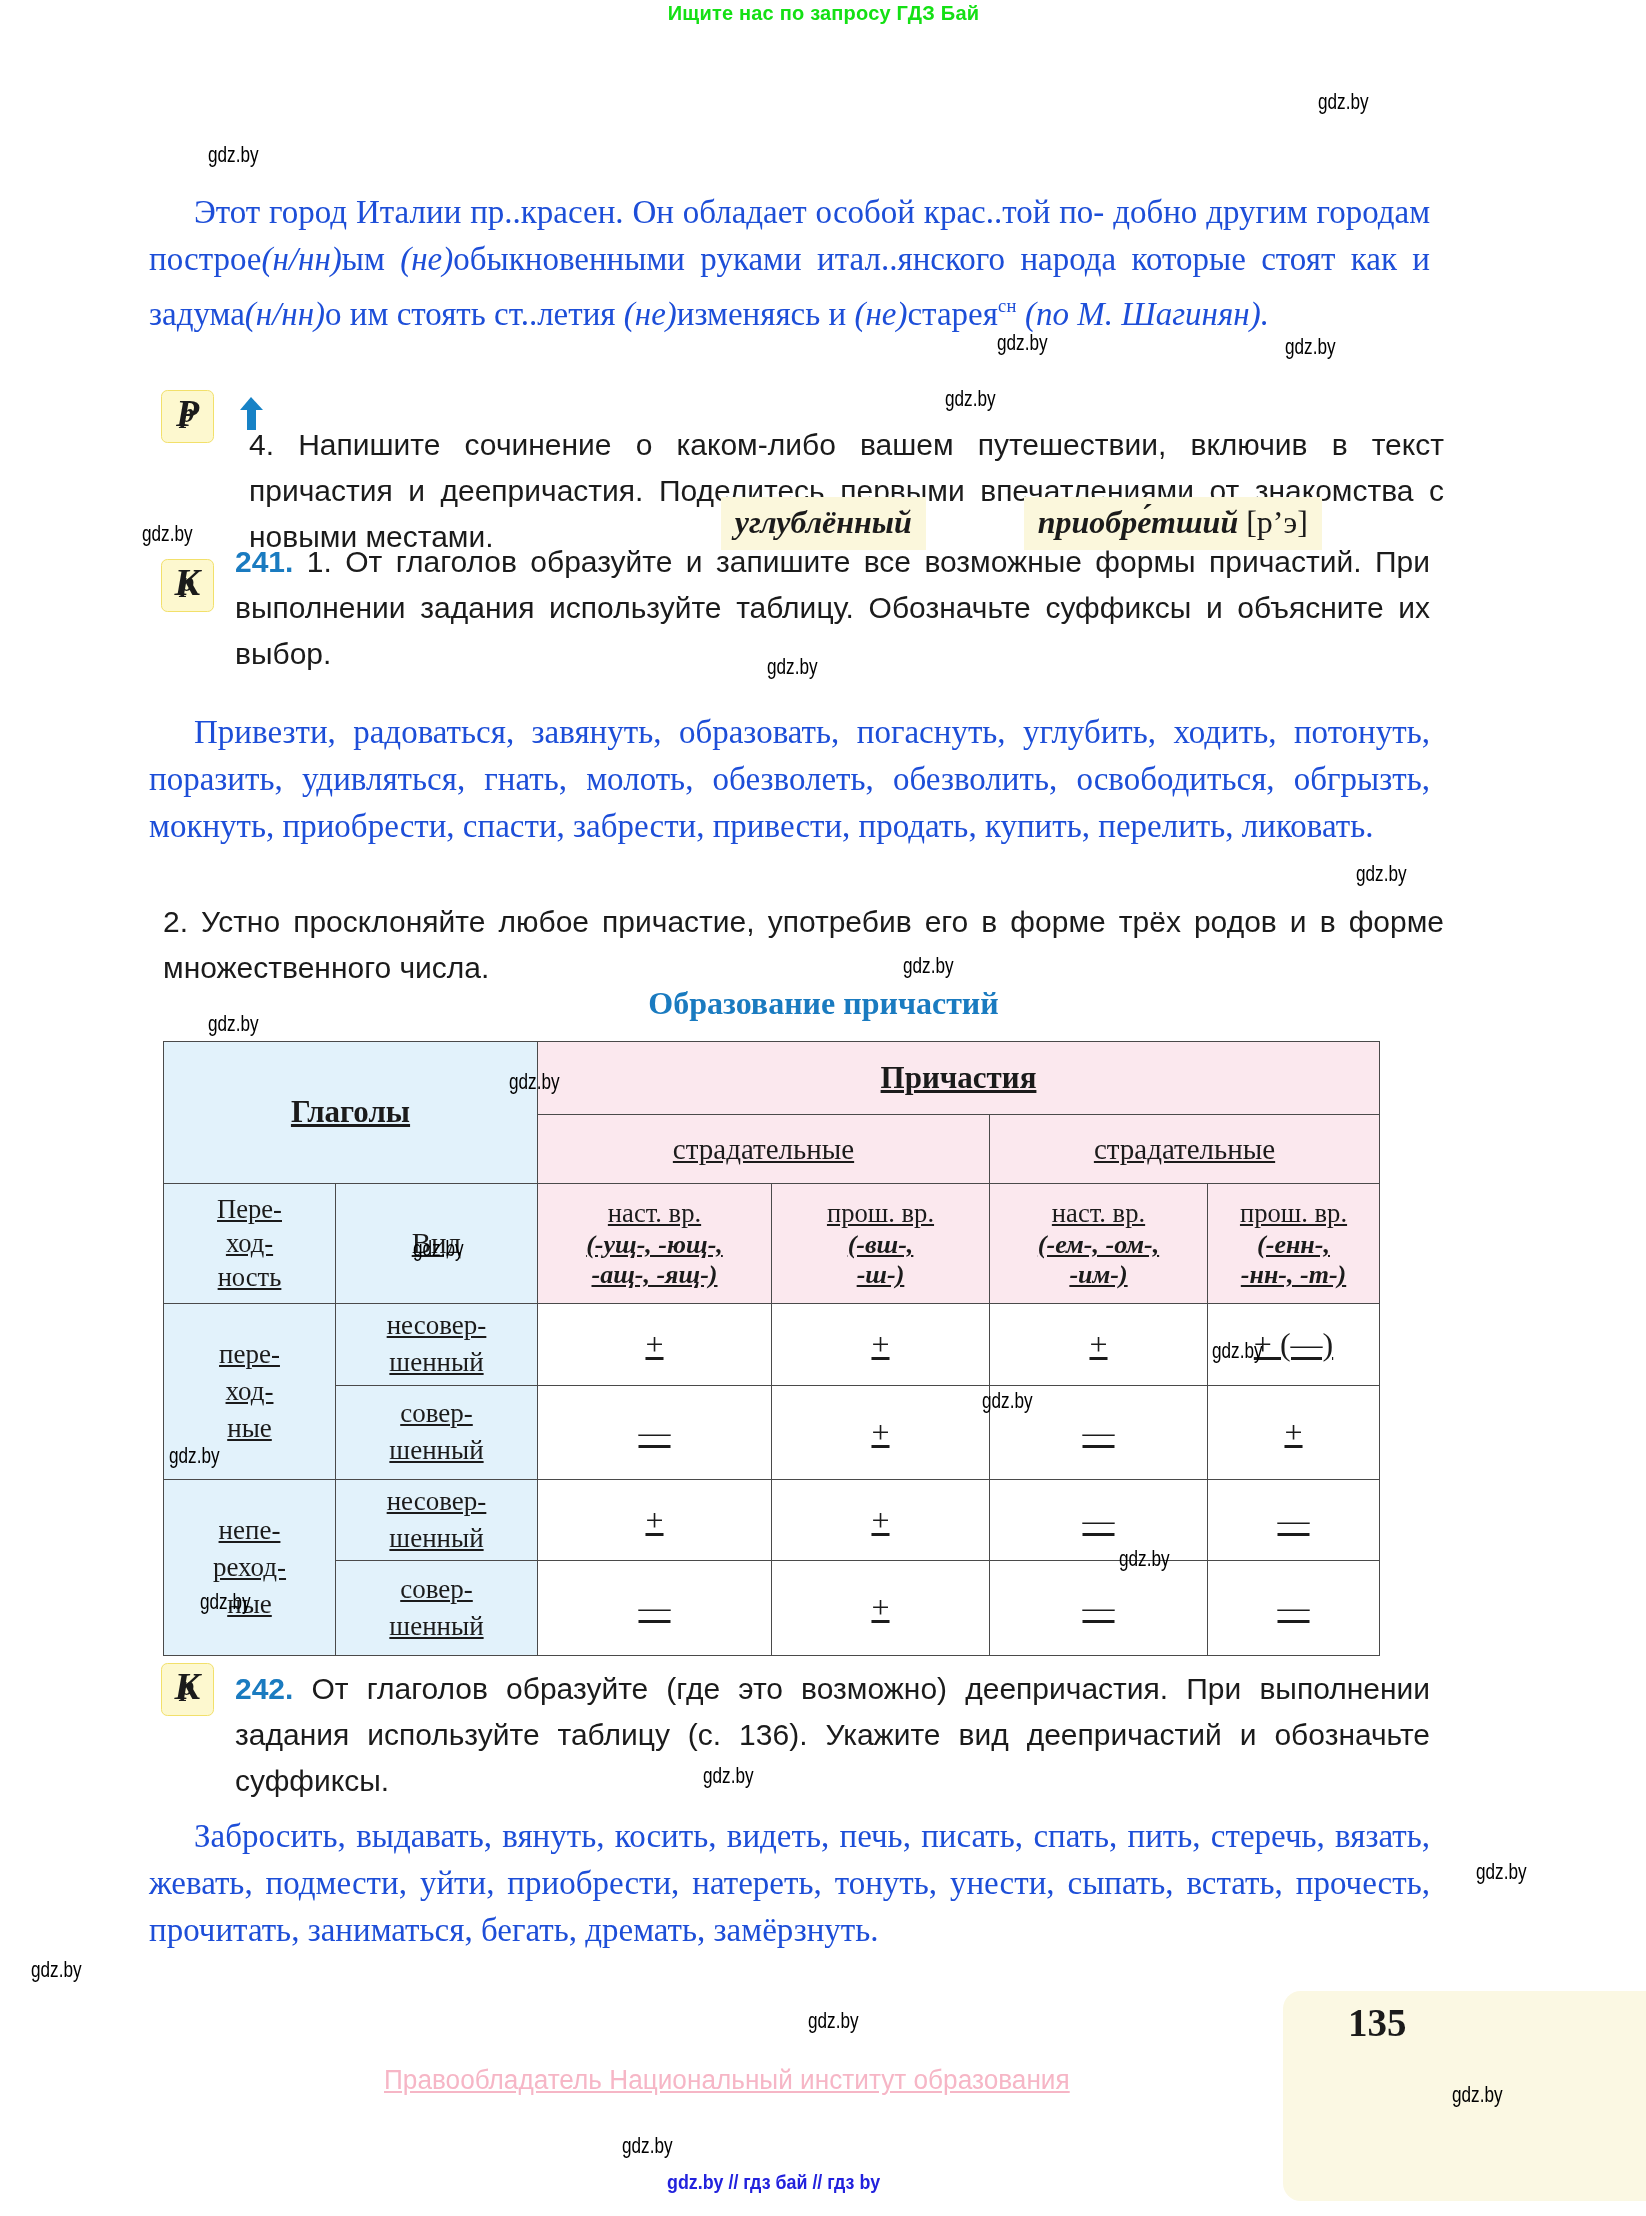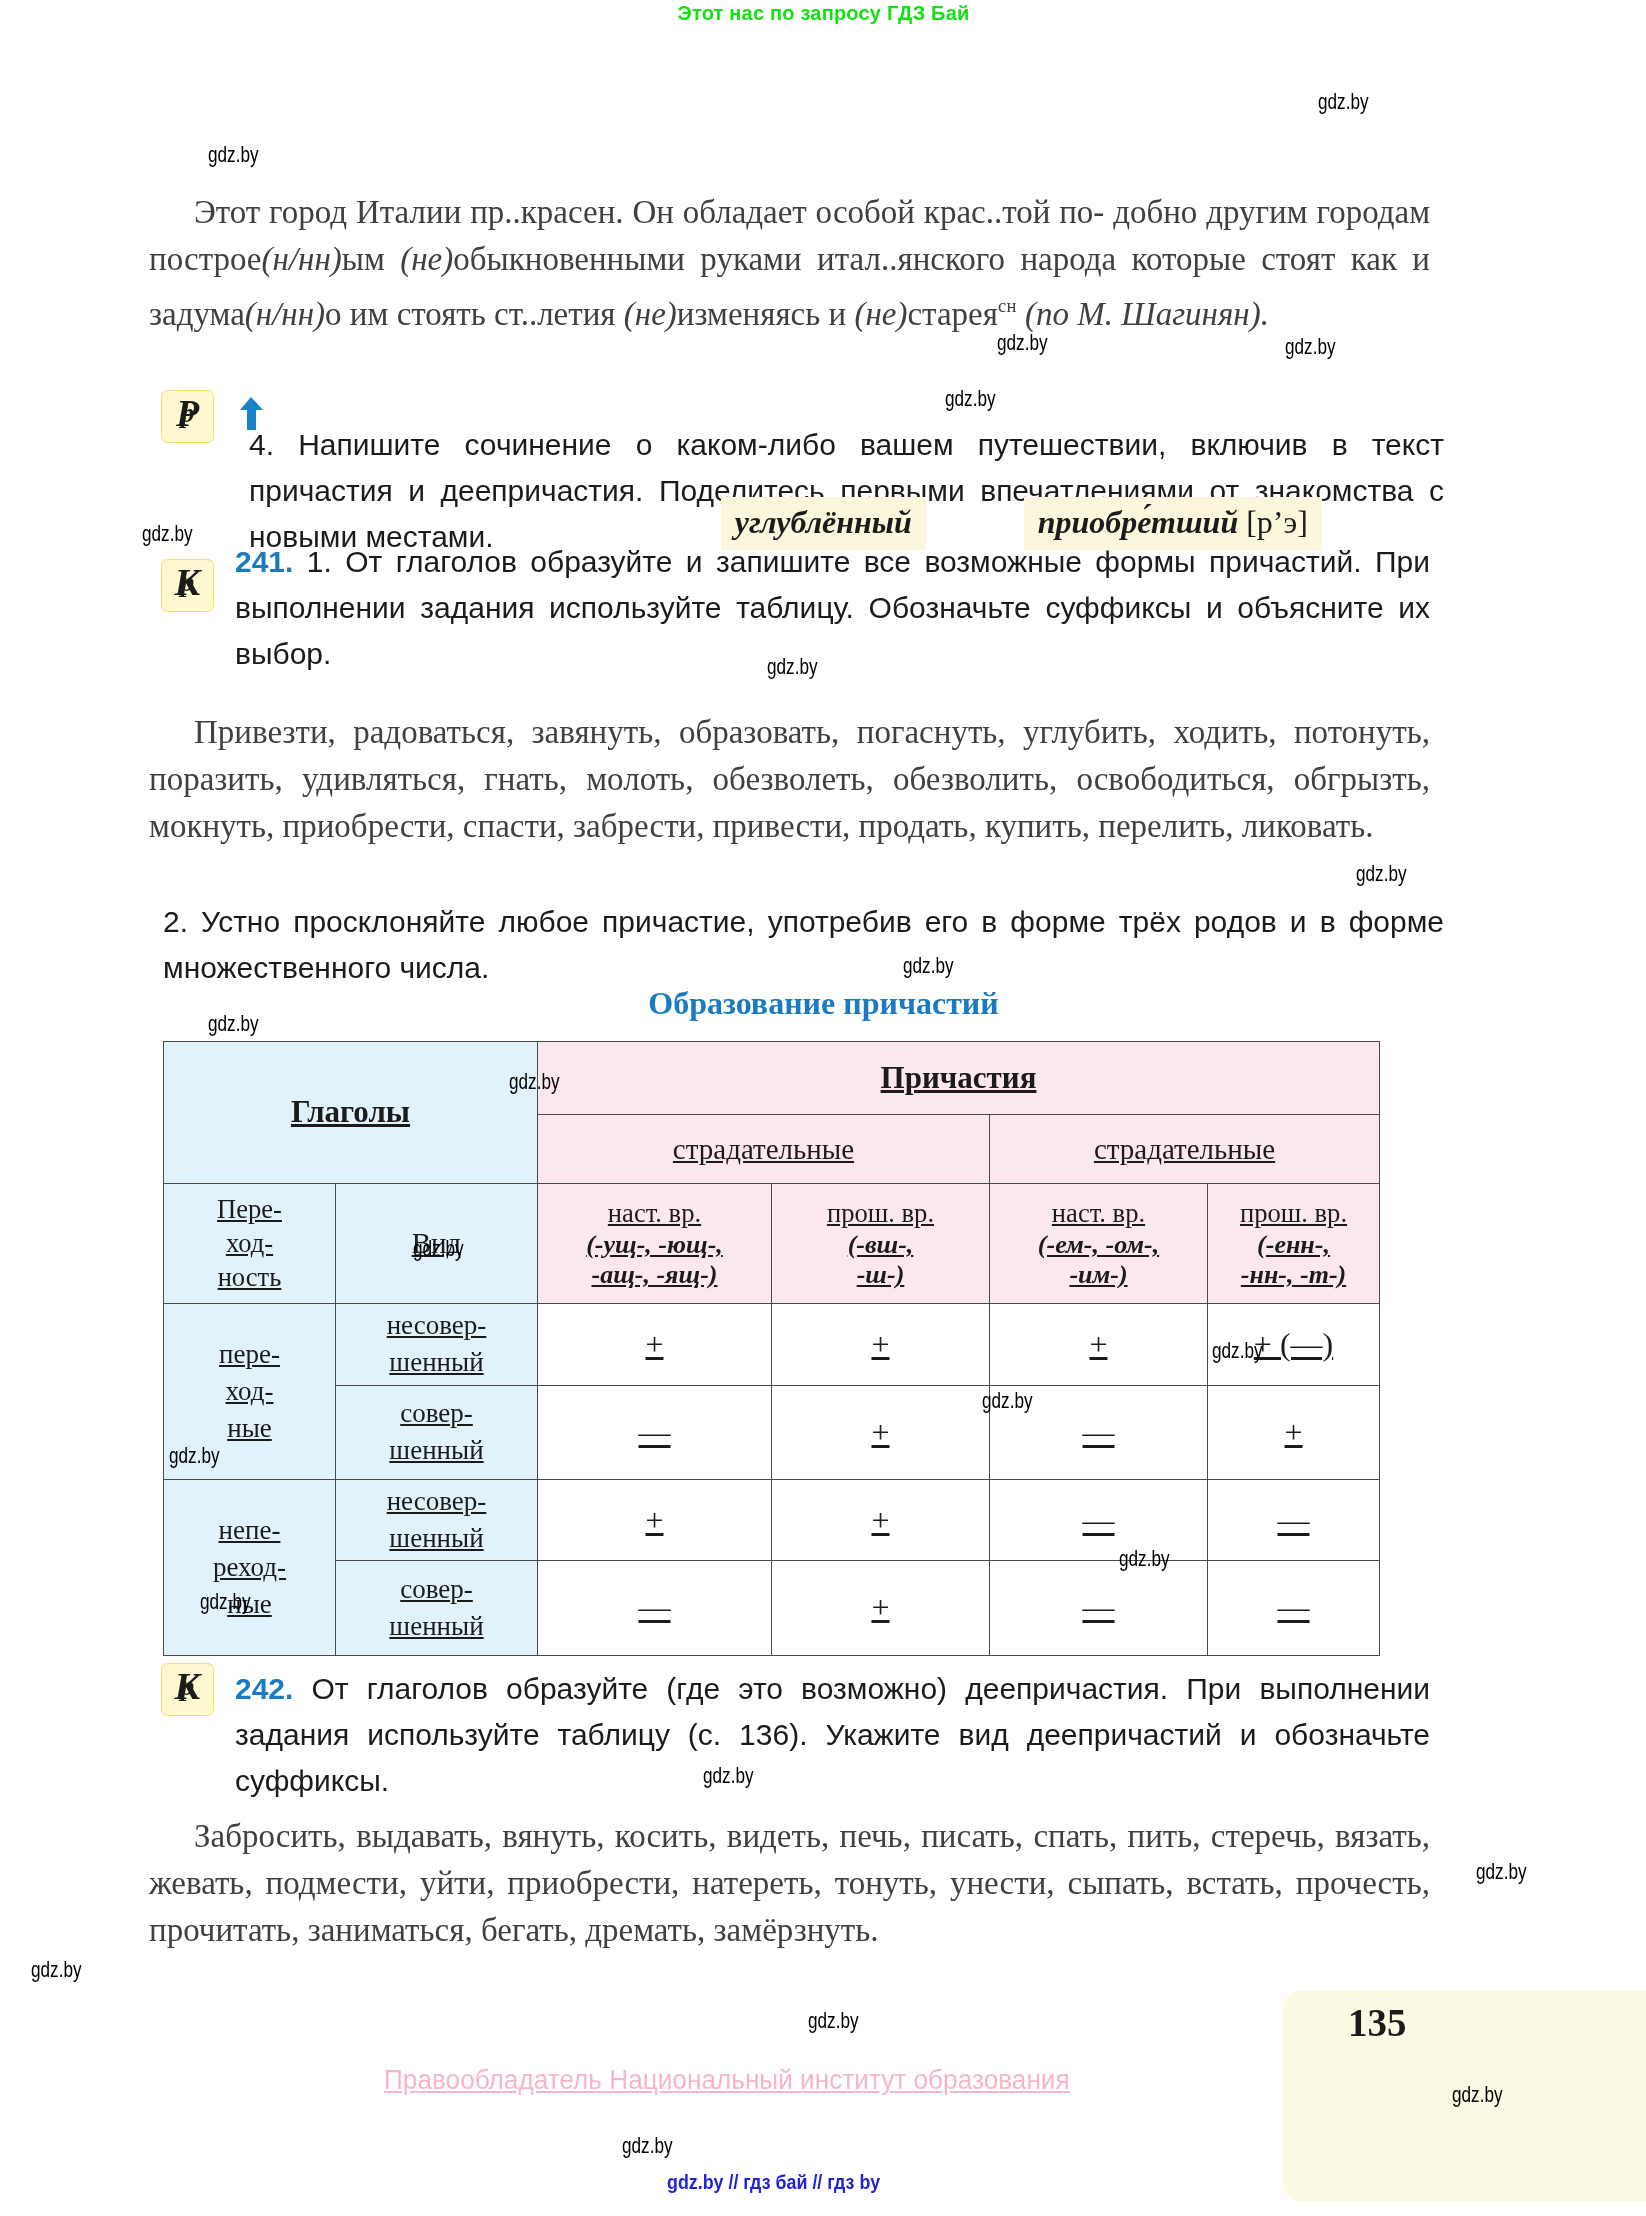--- a/index.html
+++ b/index.html
@@ -67,21 +67,21 @@
     position: absolute;
     left: 0;
     top: 0;
     width: 1647px;
   }
   .para {
     position: absolute;
     font-family: "Liberation Serif", serif;
     font-size: 33px;
     line-height: 47px;
-    color: #404040;
+    color: #1d4ed8;
     text-align: justify;
   }
   .para .ind { display: inline-block; width: 45px; }
   .ital { font-style: italic; }
   .sup-sn { font-size: 18.5px; vertical-align: 13px; letter-spacing: 0.4px; }
 
   
   .para-sans {
     position: absolute;
     font-family: "Liberation Sans", sans-serif;
@@ -206,21 +206,21 @@
     position: absolute;
     font-family: "Liberation Serif", serif;
     font-weight: bold;
     font-size: 39px;
     color: #1b1b1b;
   }
 </style>
 </head>
 <body>
 
-<div class="promo-banner">Этот нас по запросу ГДЗ Бай</div>
+<div class="promo-banner">Ищите нас по запросу ГДЗ Бай</div>
 
 <div class="content">
 
   <div class="para" style="left:149px; top:189px; width:1281px;">
     <span class="ind"></span><span>Этот город Италии пр..красен. Он обладает особой крас..той по-</span>
     <span>добно другим городам построе</span><span class="ital">(н/нн)</span><span>ым </span><span class="ital">(не)</span><span>обыкновенными руками</span>
     <span>итал..янского народа которые стоят как и задума</span><span class="ital">(н/нн)</span><span>о им стоять</span>
     <span>ст..летия </span><span class="ital">(не)</span><span>изменяясь и </span><span class="ital">(не)</span><span>старея</span><span class="sup-sn">сн</span><span class="ital"> (по М. Шагинян).</span>
   </div>
 

